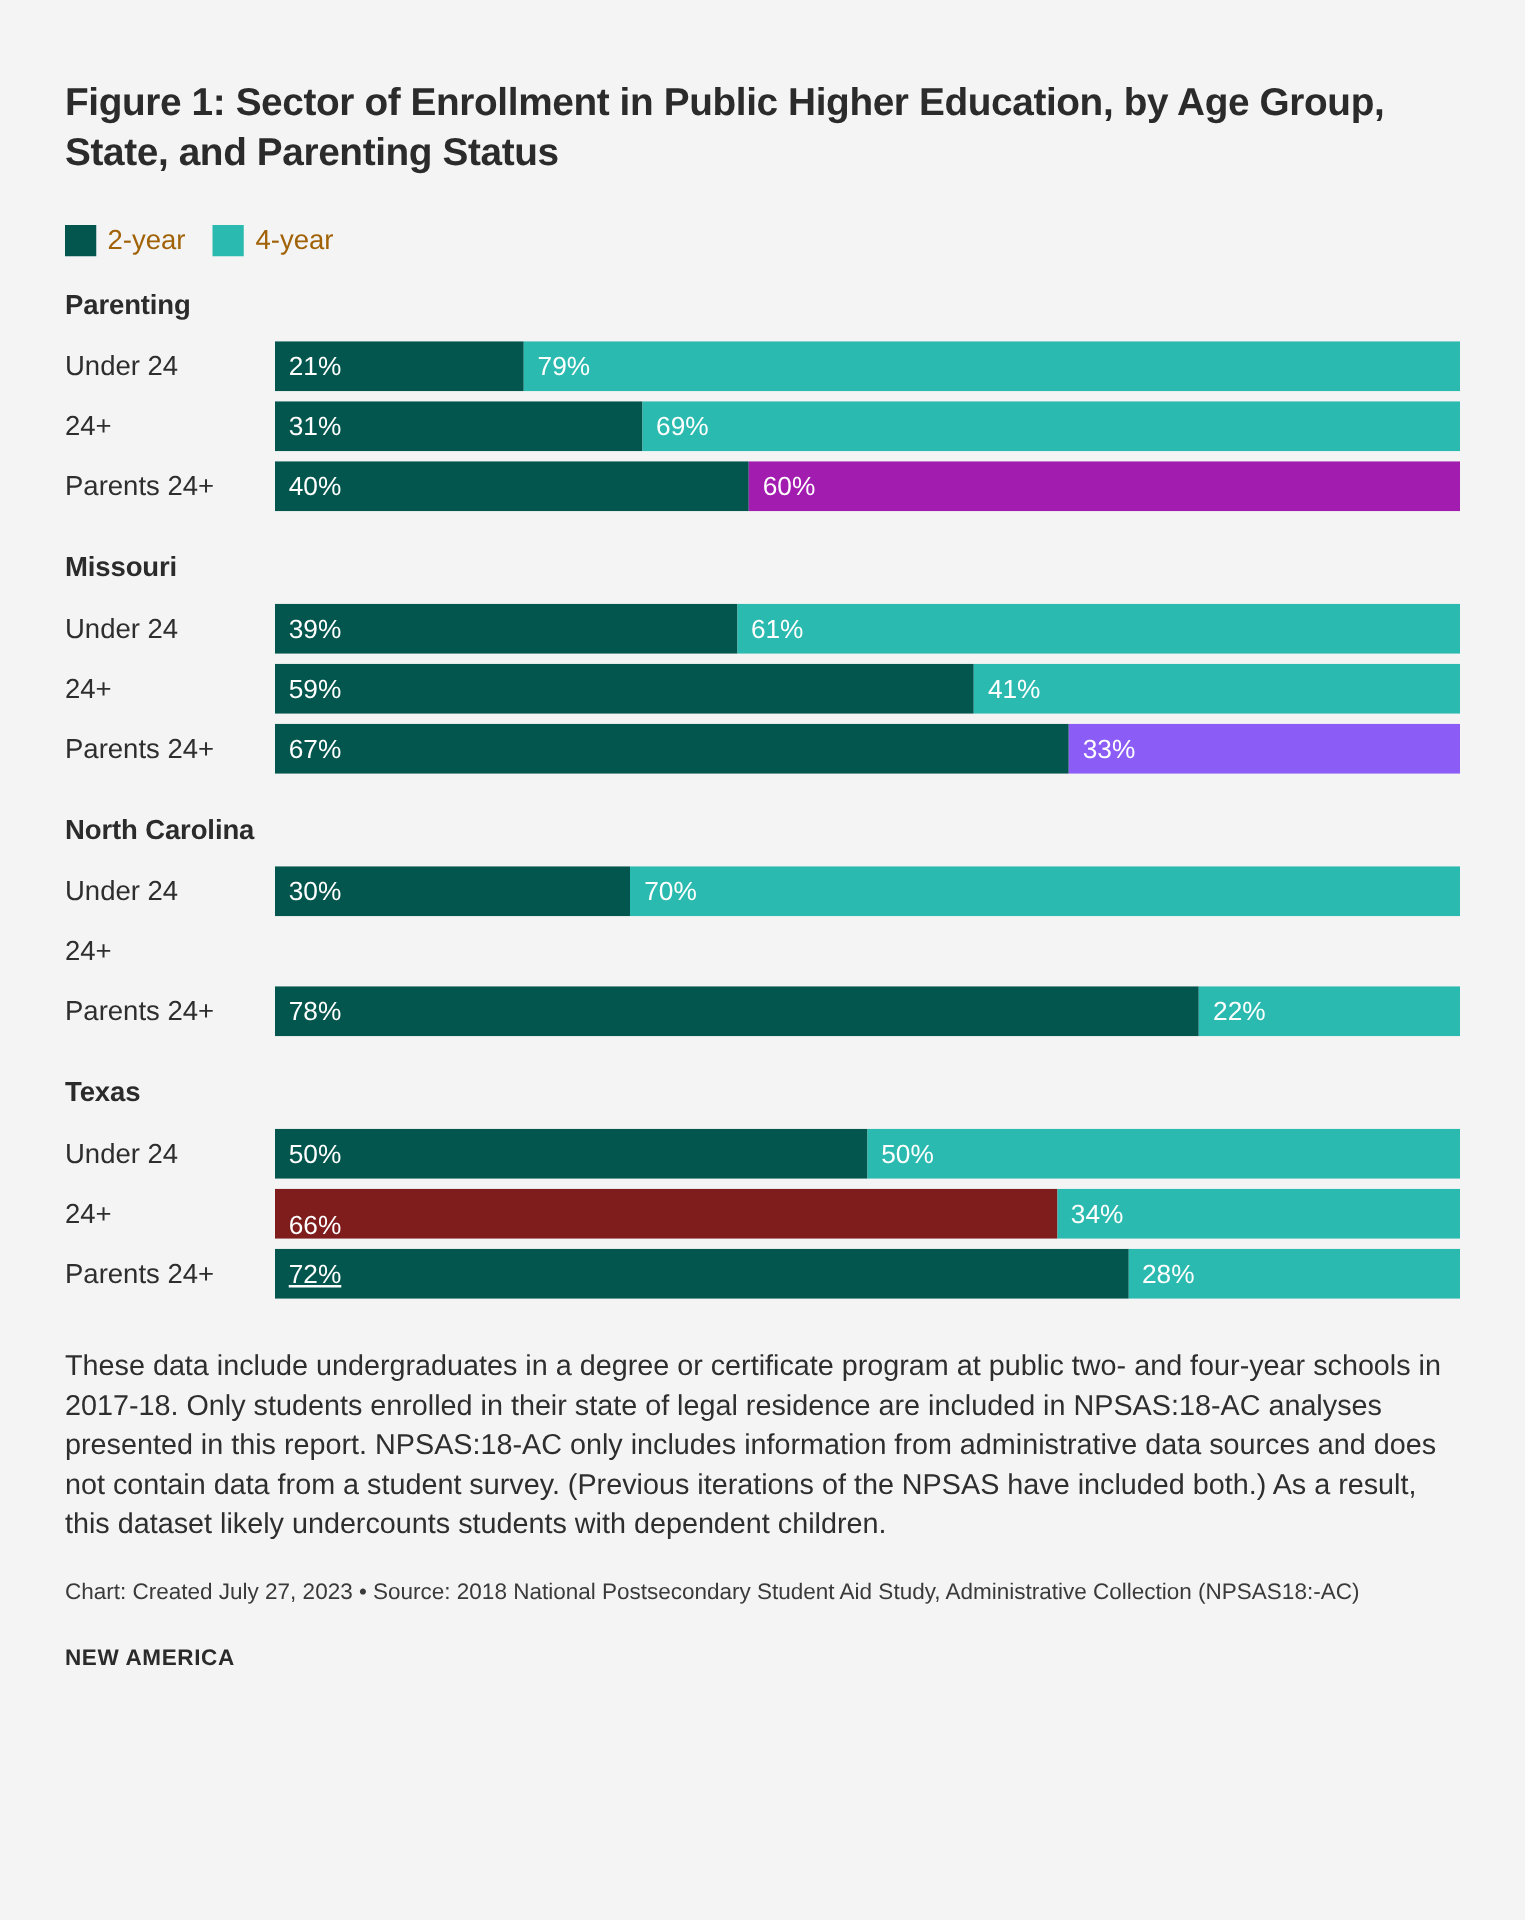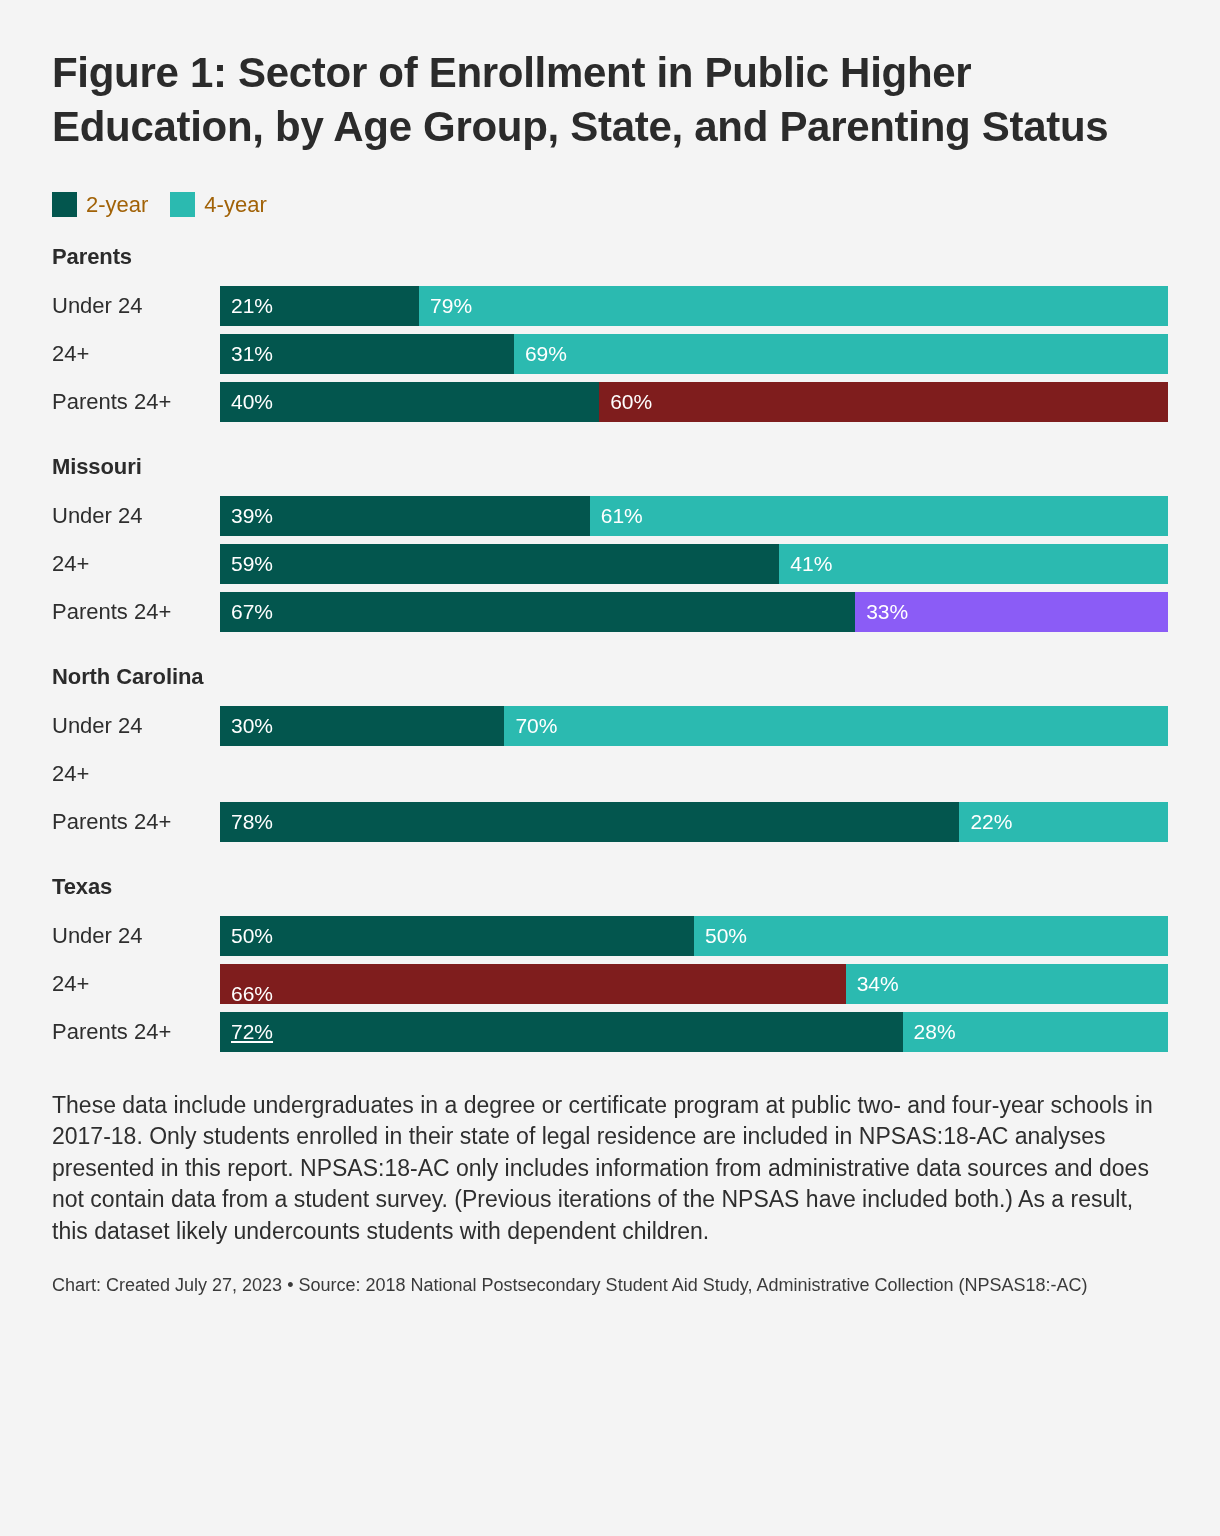--- a/index.html
+++ b/index.html
@@ -18,22 +18,22 @@
     position: relative;
     width: 1220px;
     height: 1536px;
     box-sizing: border-box;
     padding: 0 52px;
   }
 
   
   .chart-title {
     margin: 0;
-    padding-top: 46px;
-    font-size: 42px;
+    padding-top: 62px;
+    font-size: 31px;
     line-height: 1.28;
     font-weight: bold;
     letter-spacing: -0.3px;
     color: #2b2b2b;
     max-width: 1090px;
   }
 
   
   .legend {
     display: flex;
@@ -149,21 +149,21 @@
       <span class="legend-label">2-year</span>
     </div>
     <div class="legend-item">
       <span class="legend-swatch" style="background: rgb(43, 186, 176);"></span>
       <span class="legend-label">4-year</span>
     </div>
   </div>
 
   <div class="chart-area" id="chart-area">
       <div class="state-group">
-        <div class="state-heading">Parents</div>
+        <div class="state-heading">Parenting</div>
         <div class="bar-row">
           <div class="row-label">Under 24</div>
           <div class="bar-track">
             <div class="seg seg-2year" style="width: 21%; background: rgb(3, 86, 78);">
               <span>21%</span>
             </div>
             <div class="seg seg-4year" style="width: 79%; background: rgb(43, 186, 176);">
               <span>79%</span>
             </div>
           </div>
@@ -178,21 +178,21 @@
               <span>69%</span>
             </div>
           </div>
         </div>
         <div class="bar-row">
           <div class="row-label">Parents 24+</div>
           <div class="bar-track">
             <div class="seg seg-2year" style="width: 40%; background: rgb(3, 86, 78);">
               <span>40%</span>
             </div>
-            <div class="seg seg-4year" style="width: 60%; background: #7f1d1d;">
+            <div class="seg seg-4year" style="width: 60%; background: #a21caf;">
               <span>60%</span>
             </div>
           </div>
         </div>
       </div>
       <div class="state-group">
         <div class="state-heading">Missouri</div>
         <div class="bar-row">
           <div class="row-label">Under 24</div>
           <div class="bar-track">
@@ -288,14 +288,15 @@
             <div class="seg seg-4year" style="width: 28%; background: rgb(43, 186, 176);">
               <span>28%</span>
             </div>
           </div>
         </div>
       </div>
     </div>
 
   <p class="note">These data include undergraduates in a degree or certificate program at public two- and four-year schools in 2017-18. Only students enrolled in their state of legal residence are included in NPSAS:18-AC analyses presented in this report. NPSAS:18-AC only includes information from administrative data sources and does not contain data from a student survey. (Previous iterations of the NPSAS have included both.) As a result, this dataset likely undercounts students with dependent children.</p>
   <p class="source">Chart: Created July 27, 2023 • Source: 2018 National Postsecondary Student Aid Study, Administrative Collection (NPSAS18:-AC)</p>
+  <div class="brand">NEW AMERICA</div>
 
 </div>
 
 </body></html>

